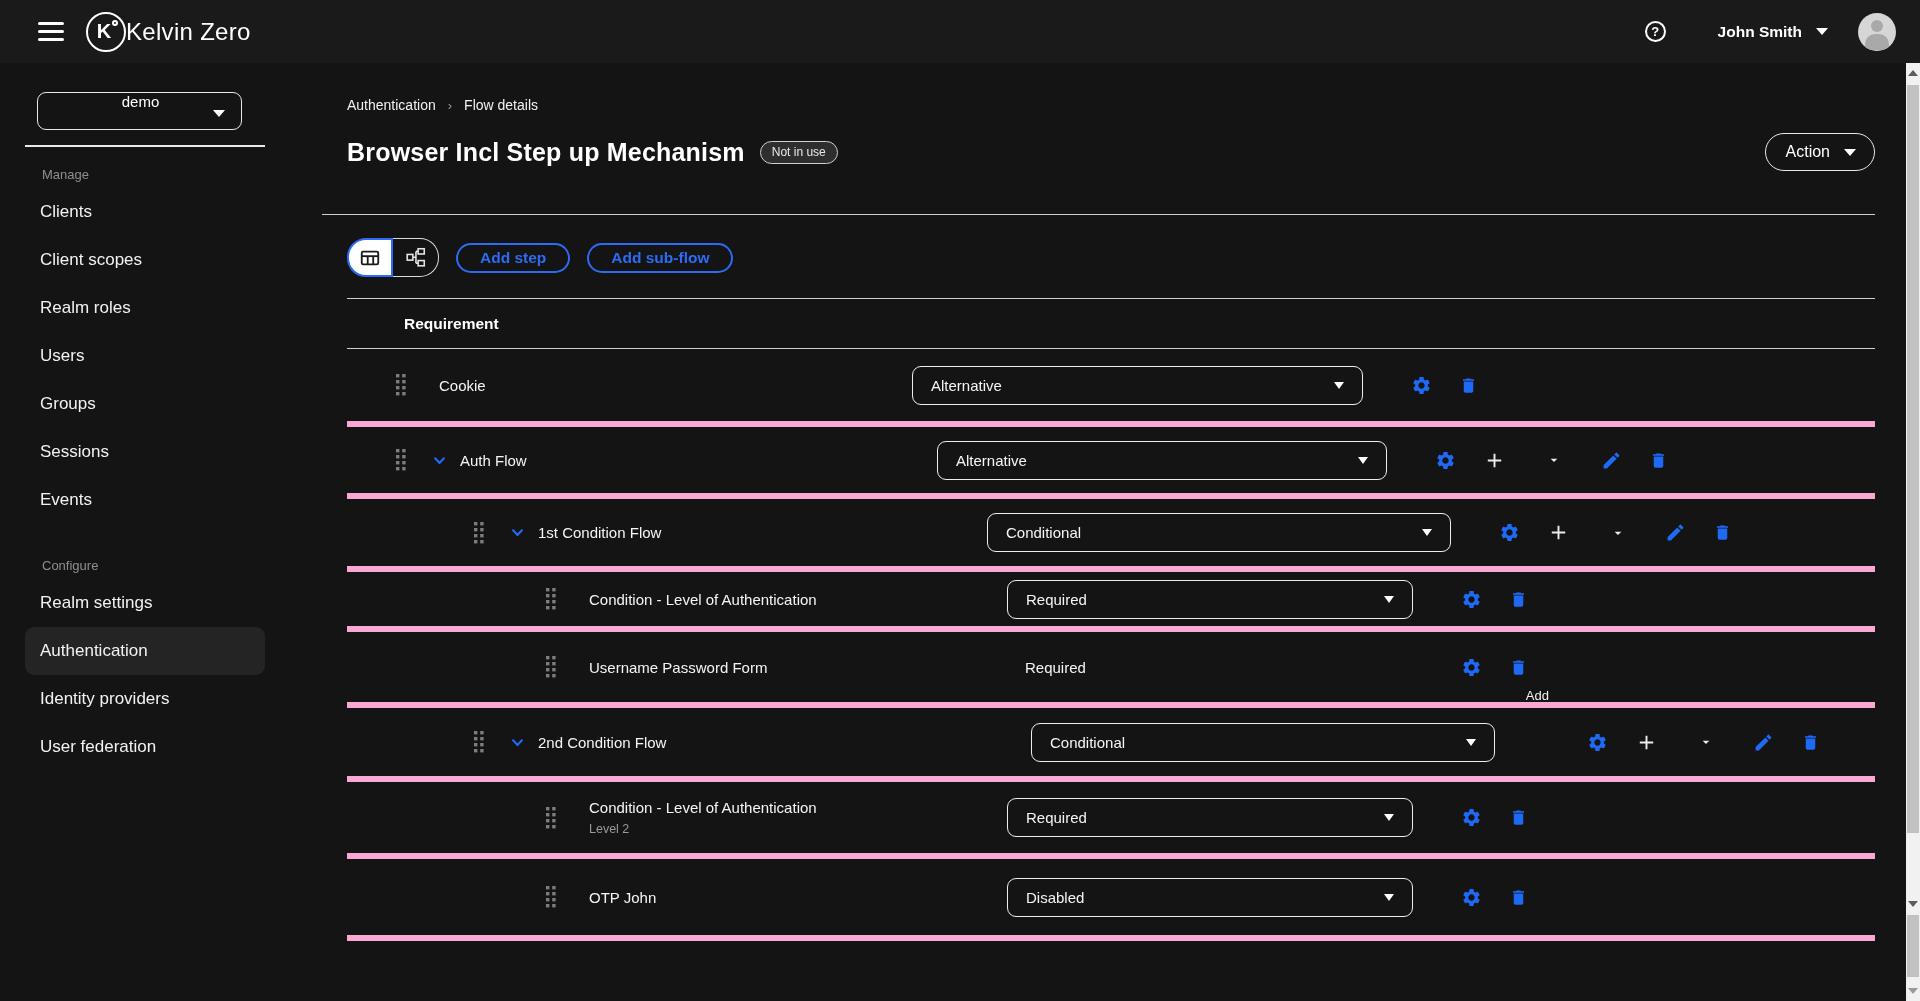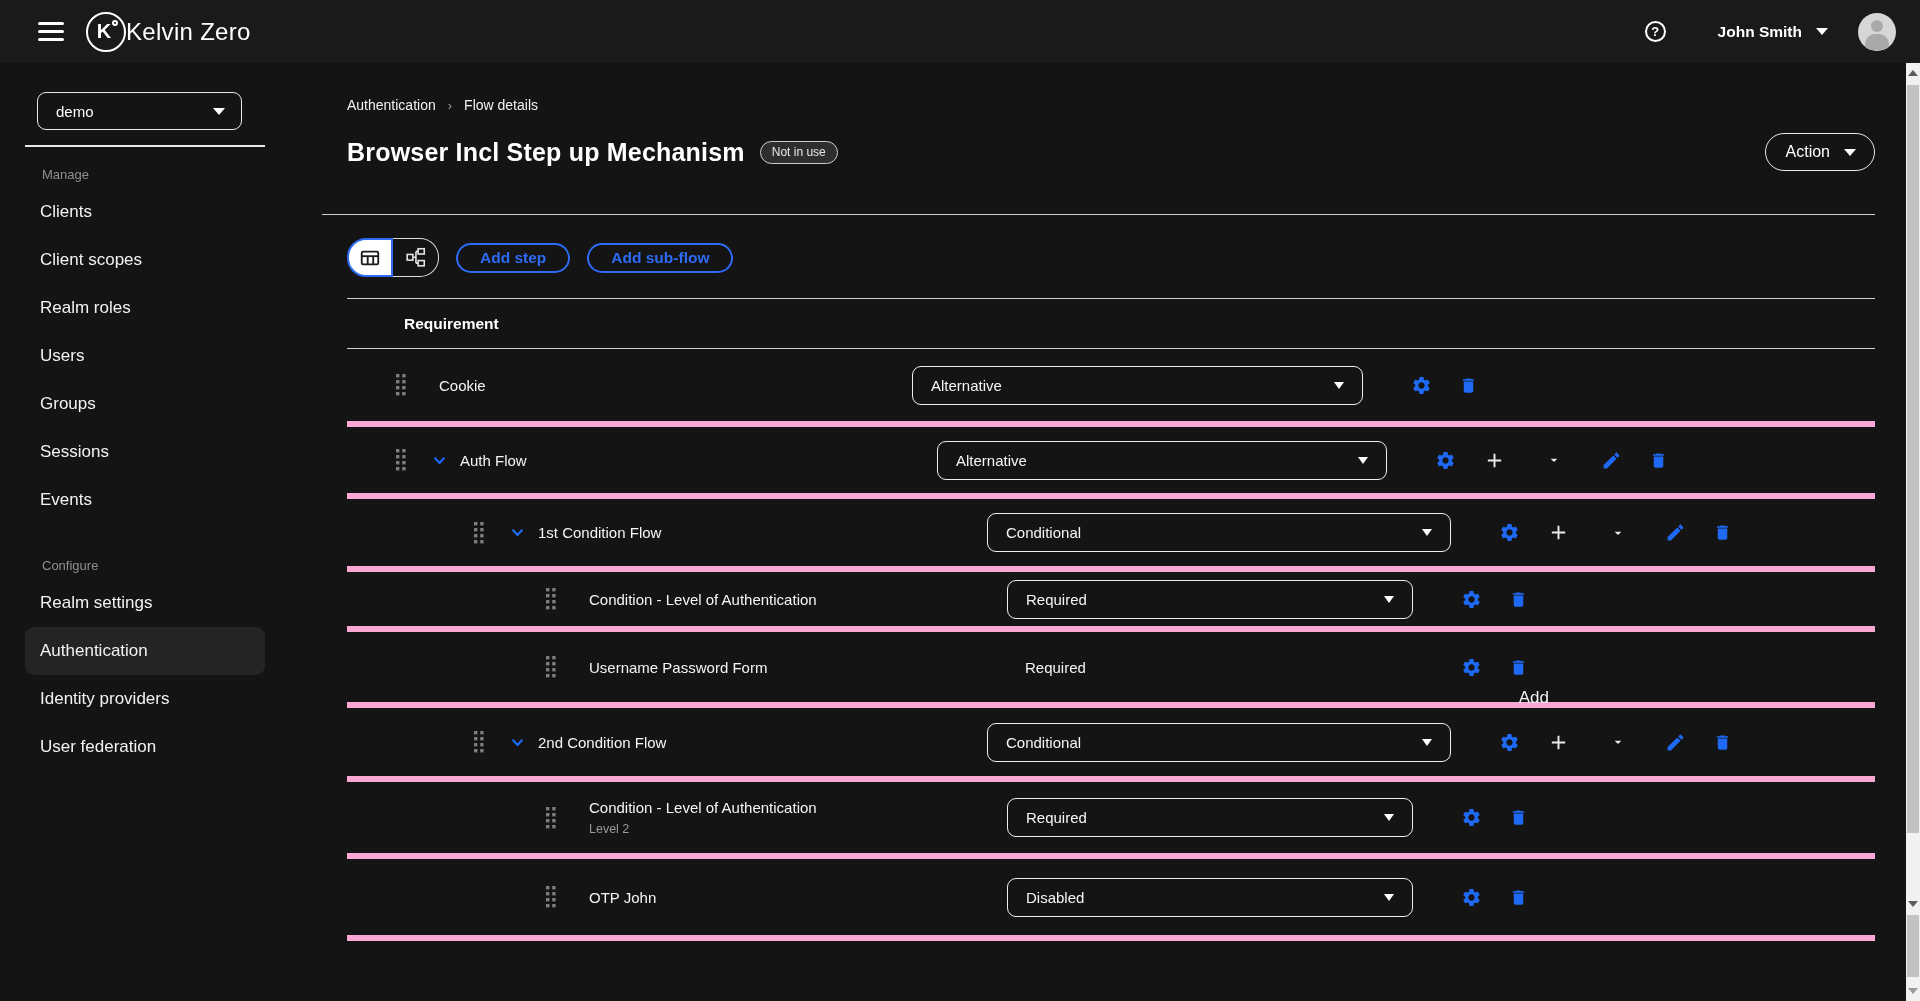--- a/index.html
+++ b/index.html
@@ -27,21 +27,21 @@
   .caret-w { width:0; height:0; border-left:6px solid transparent; border-right:6px solid transparent;
              border-top:7px solid #fff; }
   .avatar { margin-left:30px; width:38px; height:38px; border-radius:50%; background:#d6d6d6;
             position:relative; overflow:hidden; cursor:pointer; }
   .avatar .head { position:absolute; top:7px; left:13px; width:12px; height:12px; border-radius:50%; background:#a9a9a9; }
   .avatar .body { position:absolute; top:21px; left:7px; width:24px; height:16px; border-radius:10px 10px 0 0; background:#a9a9a9; }
 
   
   .sidebar { position:absolute; top:63px; left:0; width:290px; bottom:0; background:#141414; }
   .realm-select { margin:29px 0 0 37px; width:205px; height:38px; border:1px solid #e8e8e8; border-radius:9px;
-                  display:flex; align-items:center; padding:0 16px 0 18px; cursor:pointer; }
+                  display:flex; align-items:center; padding:0 16px 0 18px; cursor:pointer;flex-direction:column; }
   .realm-select .lbl { font-size:15px; color:#fff; }
   .realm-select .caret-w { margin-left:auto; }
   .side-divider { margin:15px 0 0 25px; width:240px; height:2px; background:#e9e9e9; }
   .nav-section-label { margin:20px 0 6px 42px; font-size:13px; color:#8f8f8f; }
   .nav-section-label.second { margin-top:34px; }
   .nav-item { margin:0 25px; height:48px; display:flex; align-items:center; padding-left:15px;
               border-radius:9px; font-size:17px; color:#f2f2f2; cursor:pointer; }
   .nav-item.active { background:#242424; }
 
   
@@ -71,21 +71,21 @@
 
   
   .ftable { margin-top:21px; }
   .t-head { height:51px; border-top:1px solid #cfcfcf; border-bottom:1px solid #cfcfcf;
             display:flex; align-items:center; padding-left:57px; }
   .h-steps { width:489px; font-size:15.5px; font-weight:700; color:#fff; }
   .h-req   { font-size:15.5px; font-weight:700; color:#fff; }
   .t-row { display:flex; align-items:center; border-bottom:6px solid #f9a8d4; position:relative; }
   .t-row:nth-child(1){ height:78px; } .t-row:nth-child(2){ height:72px; }
   .t-row:nth-child(3){ height:73px; } .t-row:nth-child(4){ height:60px; }
-  .t-row:nth-child(5){ height:76px; } .t-row:nth-child(6){ height:74px; }
+  .t-row:nth-child(5){ height:76px; } .t-row:nth-child(6){ height:74px;gap:44px; }
   .t-row:nth-child(7){ height:77px; } .t-row:nth-child(8){ height:82px; }
   .steps-cell { display:flex; align-items:center; flex:none; }
   .d0 .steps-cell { padding-left:49px; } .d1 .steps-cell { padding-left:127px; } .d2 .steps-cell { padding-left:199px; }
   .d0.exec .steps-cell { width:565px; } .d0.flow .steps-cell { width:590px; }
   .d1 .steps-cell { width:640px; } .d2 .steps-cell { width:660px; }
   .grip { flex:none; cursor:grab; display:flex; }
   .exec .grip { margin-right:33px; } .flow .grip { margin-right:26px; }
   .chev { flex:none; margin-right:13px; display:flex; cursor:pointer; }
   .row-label { font-size:15px; color:#f5f5f5; }
   .row-sub { font-size:12.5px; color:#9a9a9a; margin-top:6px; }
@@ -95,21 +95,21 @@
   .d1 .sel { width:464px; } .d2 .sel { width:406px; }
   .sel .val { font-size:15px; color:#f5f5f5; }
   .sel .caret-w { margin-left:auto; border-left-width:5.5px; border-right-width:5.5px; border-top-width:7px; }
   .req-text { font-size:15px; color:#f5f5f5; padding-left:18px; flex:none; }
   .d2 .req-text { width:406px; }
   .icons { display:flex; align-items:center; margin-left:48px; position:relative; }
   .icons .ic { display:flex; cursor:pointer; }
   .icons .ic + .ic, .icons .split { margin-left:27px; }
   .split { display:flex; align-items:center; gap:13px; }
   .split + .ic { margin-left:39px; }
-  .tip { position:absolute; top:31px; right:-21px; font-size:17px; color:#f2f2f2; white-space:nowrap; }
+  .tip { position:absolute; top:31px; right:-21px; font-size:13px; color:#f2f2f2; white-space:nowrap; }
 
   
   .scrollcol { position:absolute; top:63px; right:0; width:14px; bottom:0; background:#f1f1f1; }
   .sc-thumb { position:absolute; left:1px; width:12px; background:#c2c2c2; }
   .sc-arrow { position:absolute; left:0; width:14px; height:16px; display:flex; align-items:center; justify-content:center; }
   .tri-up { width:0; height:0; border-left:5px solid transparent; border-right:5px solid transparent; border-bottom:6px solid #5c5c5c; }
   .tri-dn { width:0; height:0; border-left:5px solid transparent; border-right:5px solid transparent; border-top:6px solid #5c5c5c; }
   .tri-dn.lite { border-top-color:#9a9a9a; }
 </style>
 </head>

